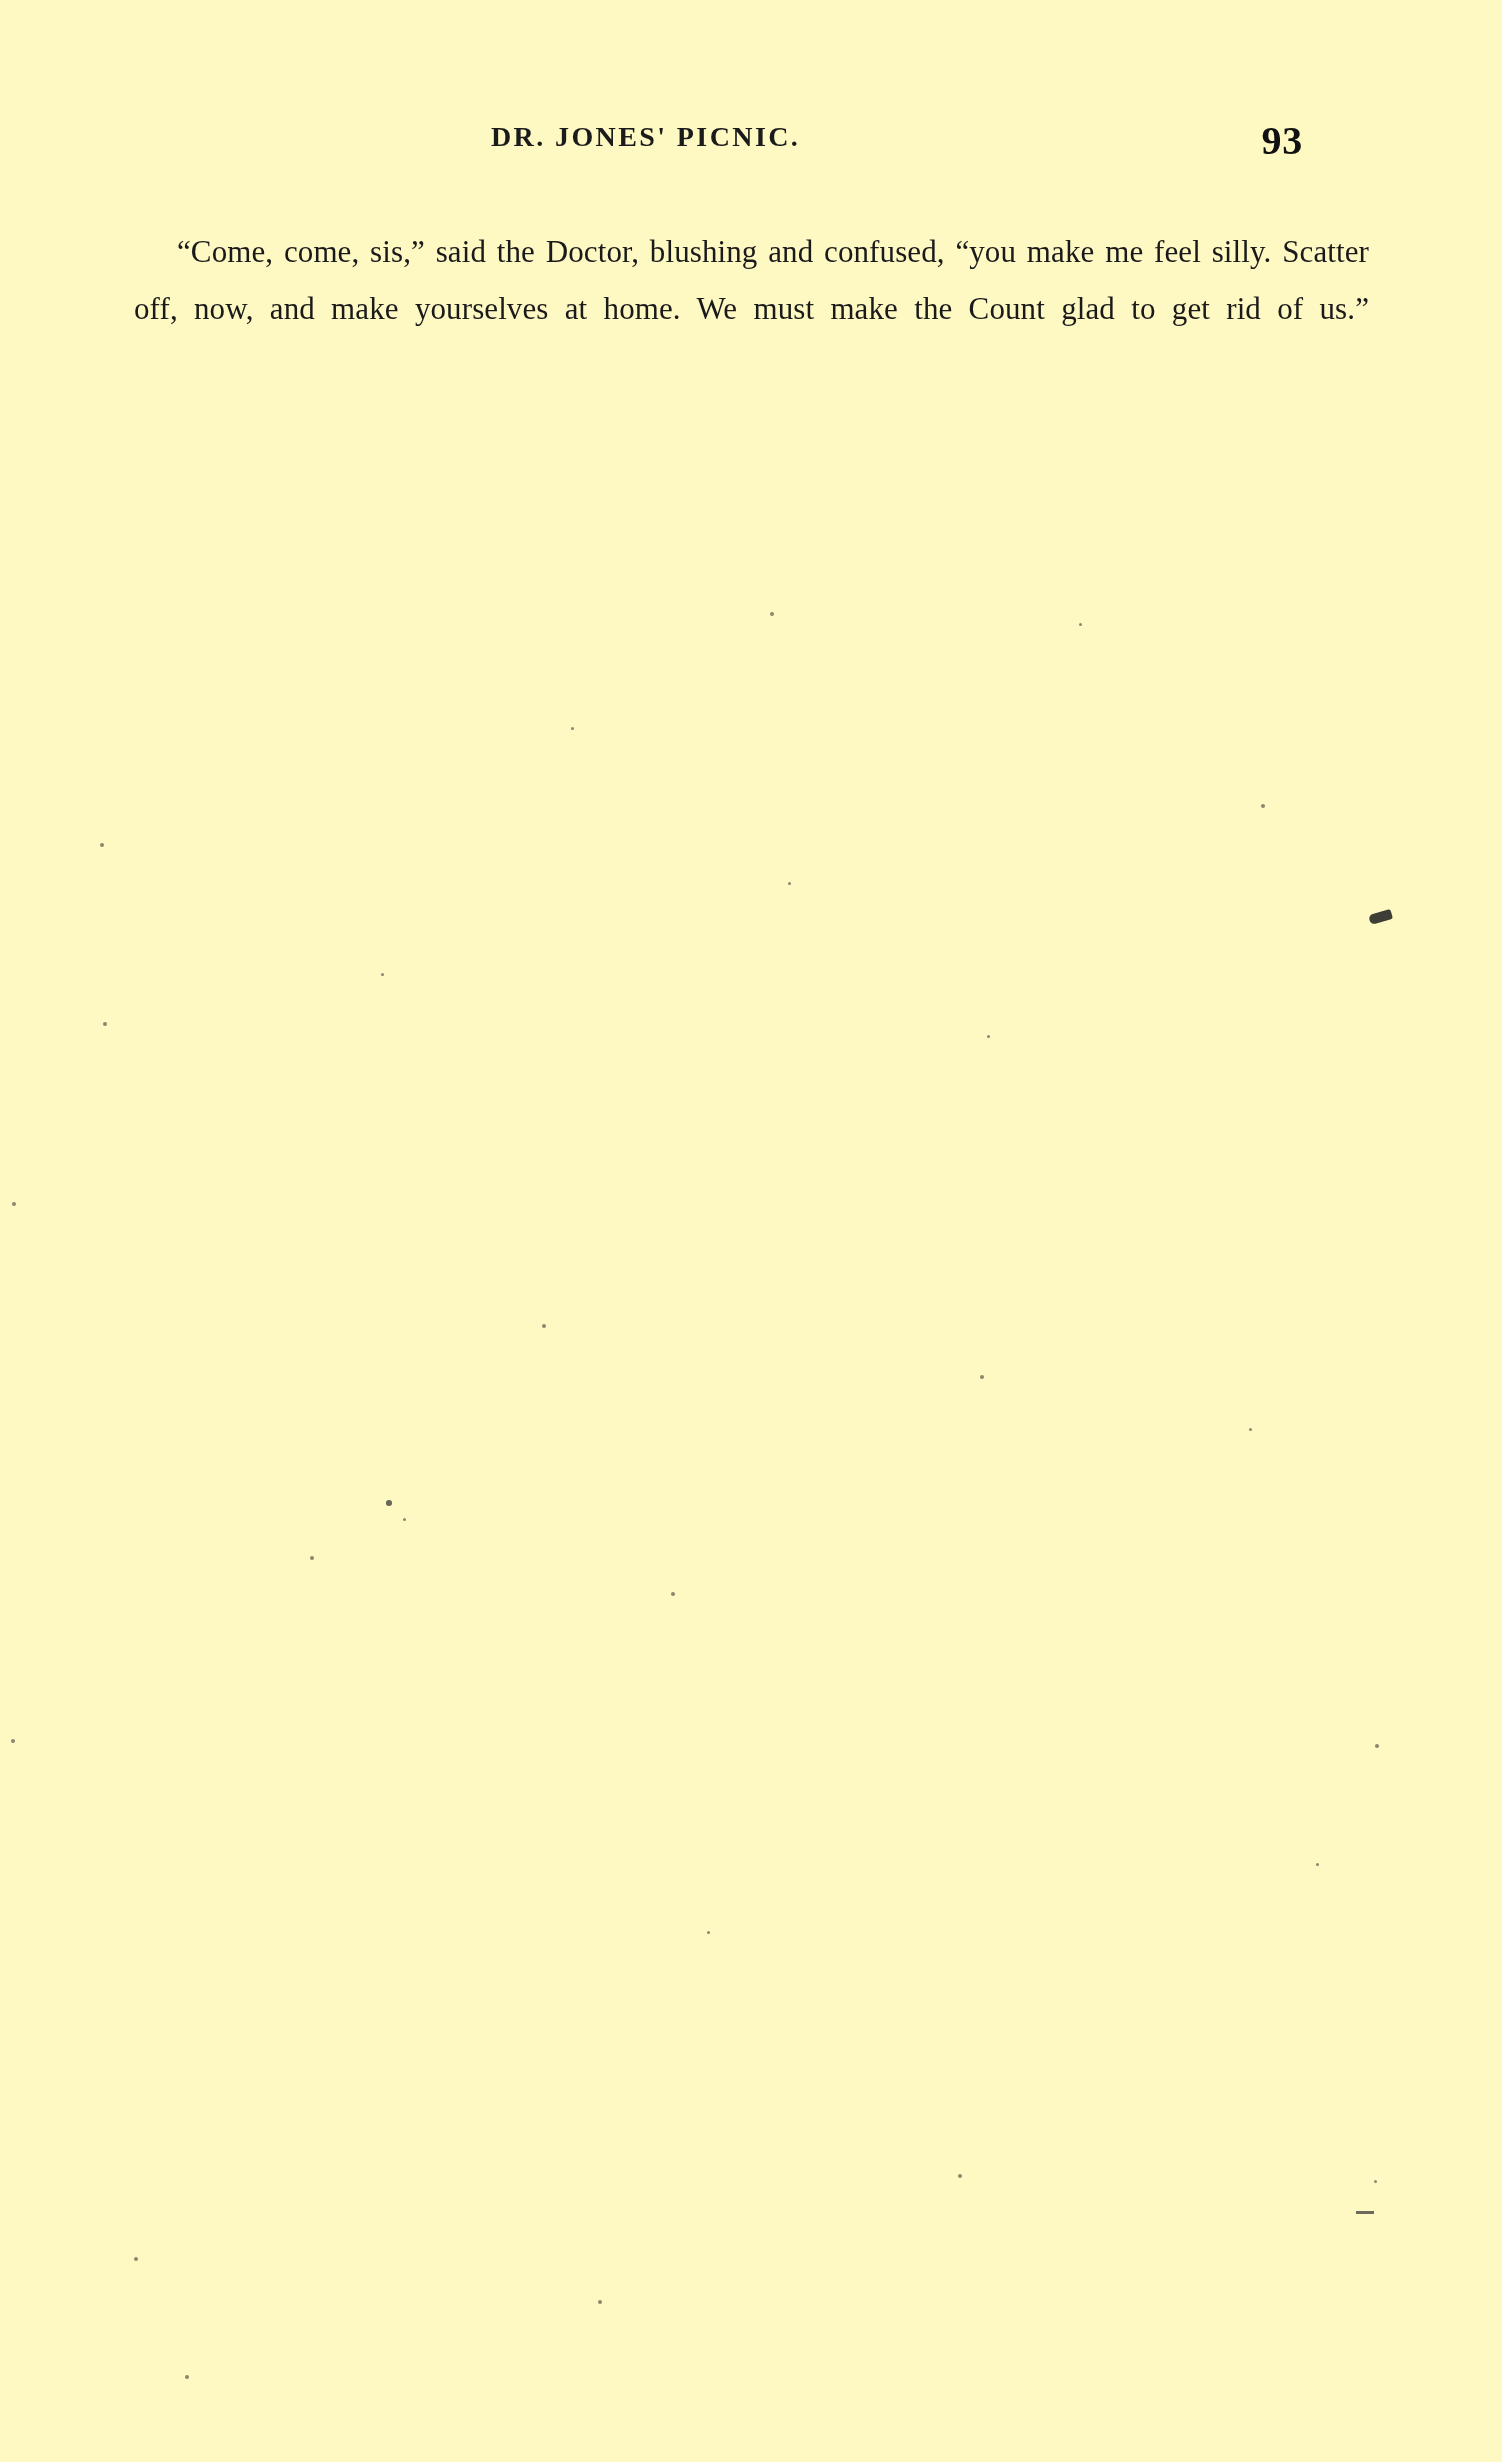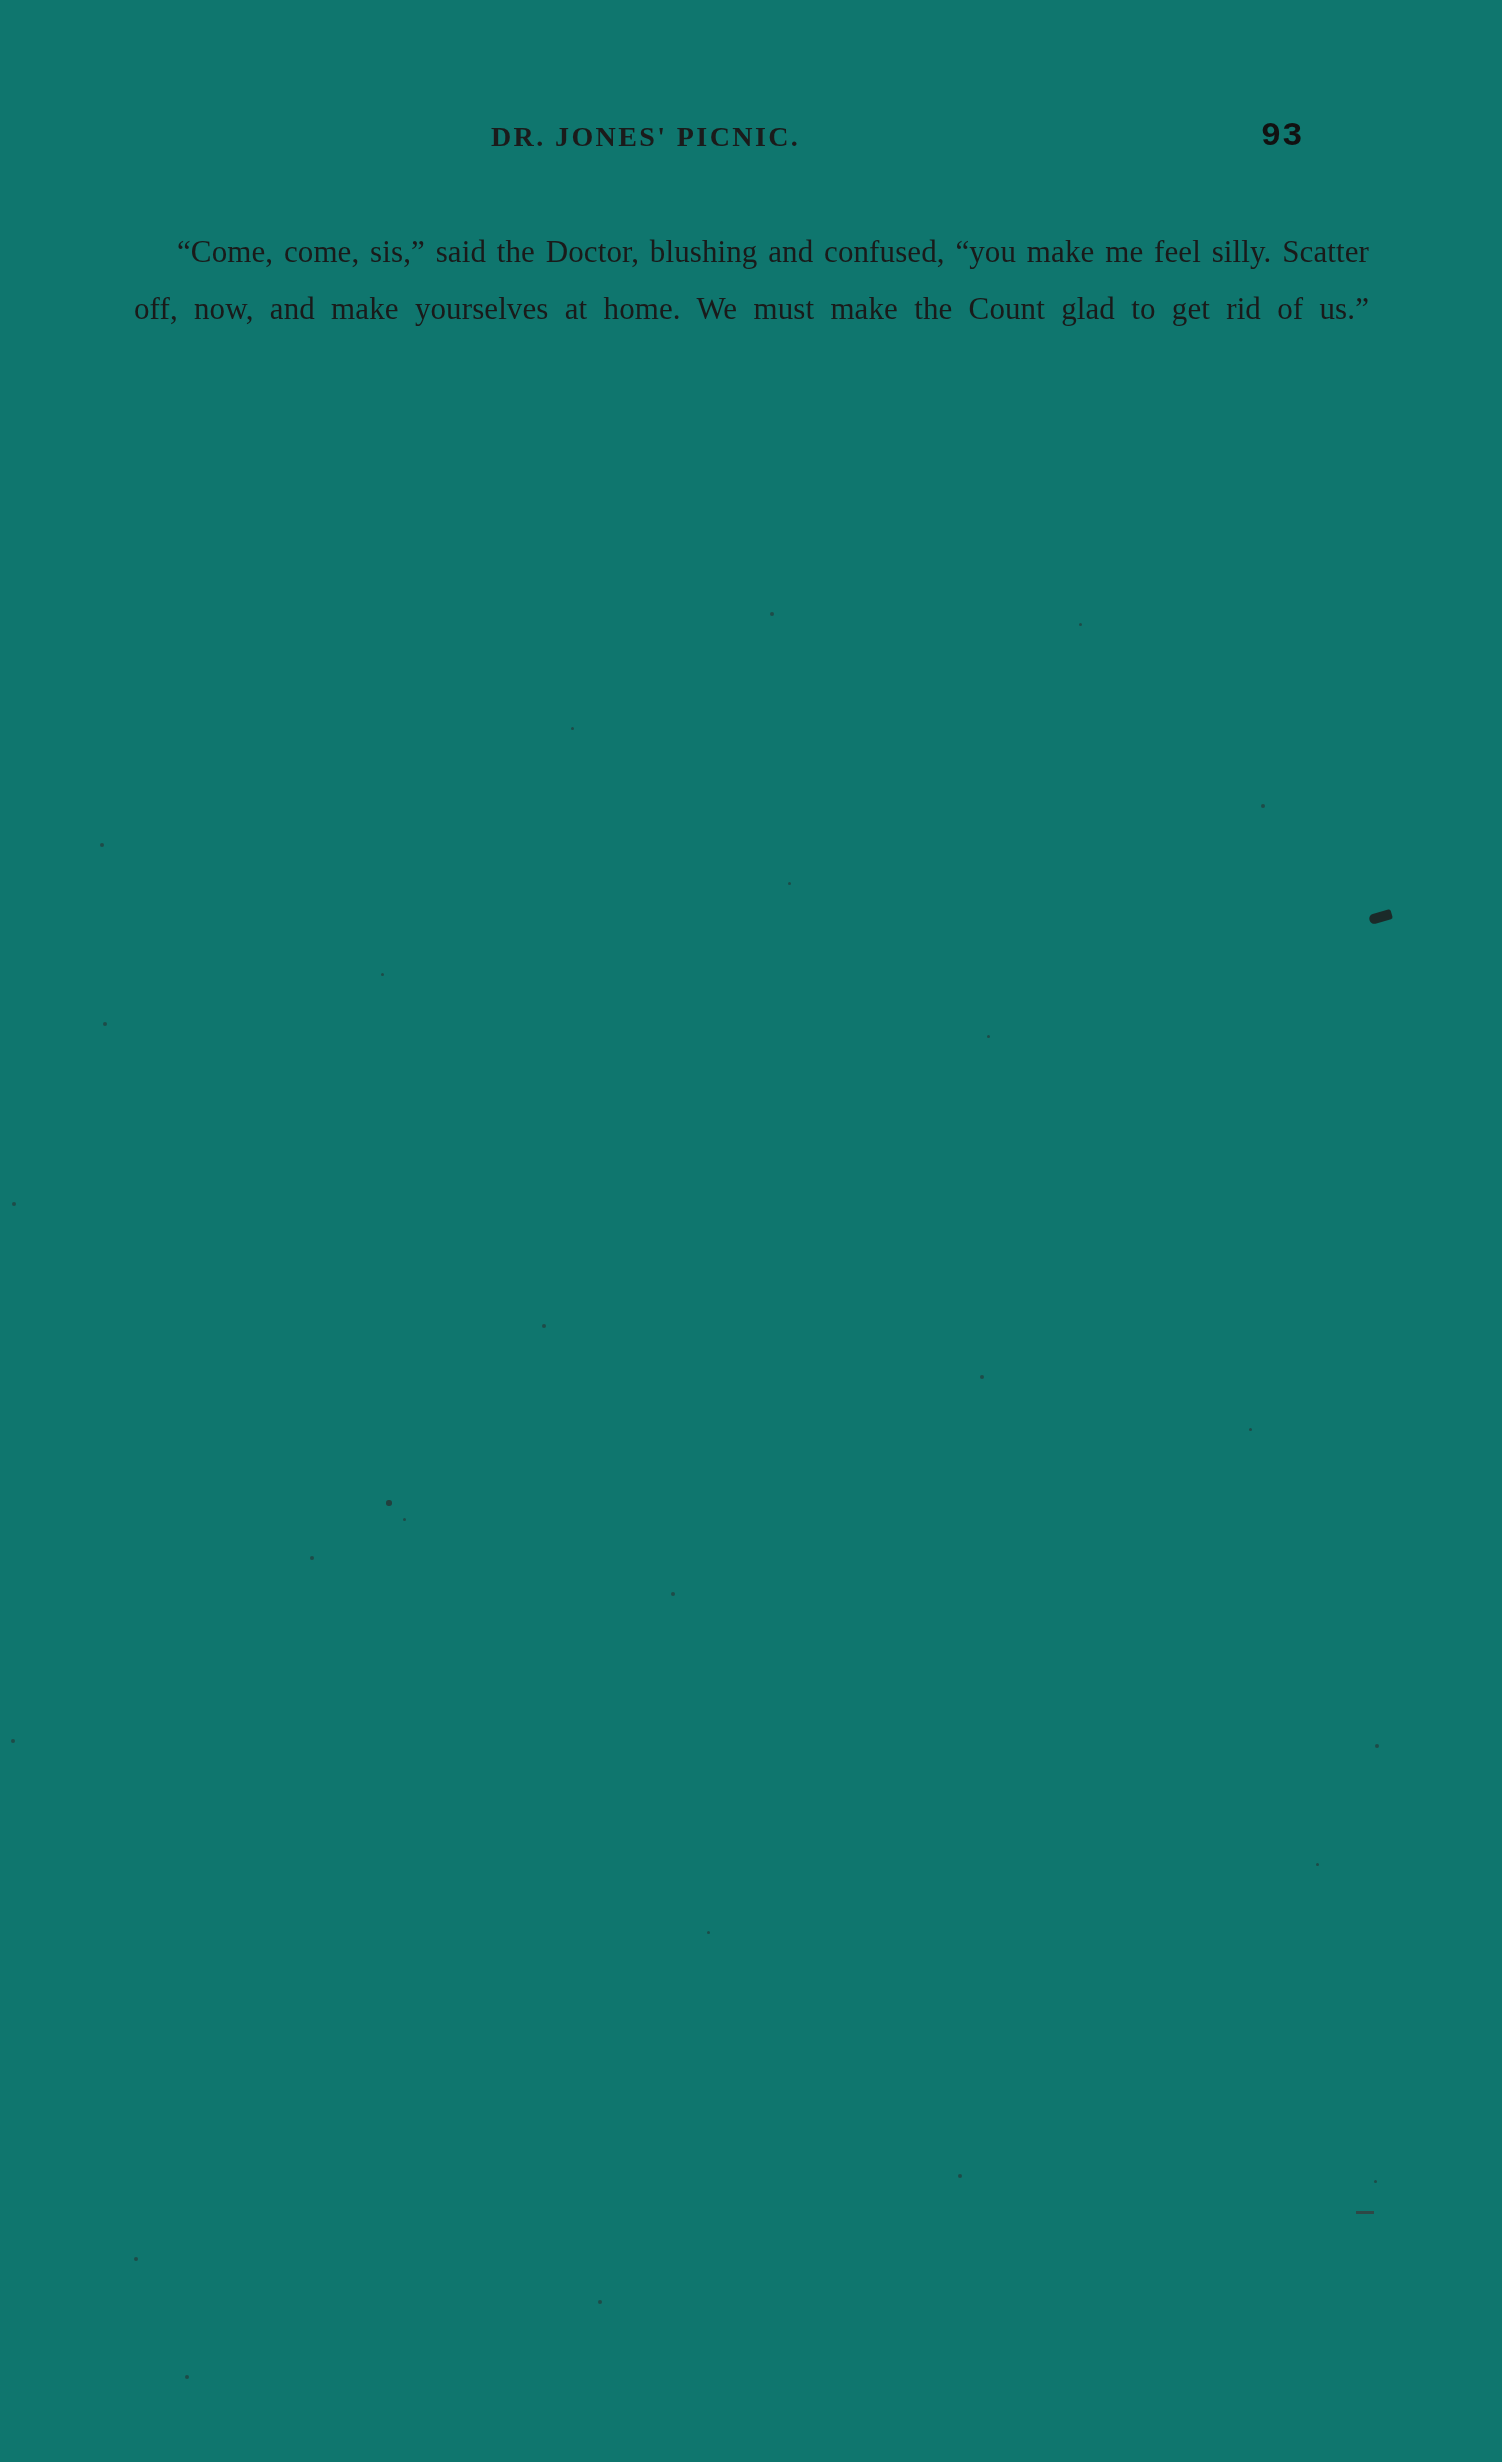--- a/index.html
+++ b/index.html
@@ -14,21 +14,21 @@
     font-family: "Liberation Serif", serif;
     color: #1a1a1a;
     overflow: hidden;
   }
 
   .page {
     position: absolute;
     top: 0; left: 0;
     width: 1503px;
     height: 2462px;
-    background: #0f766e;
+    background: #fef9c3;
   }
 
   
   .running-head {
     position: absolute;
     top: 121px;
     left: 134px;
     width: 1235px;
     height: 48px;
   }
@@ -40,22 +40,22 @@
     font-size: 28px;
     letter-spacing: 2.4px;
     font-weight: 700;
     color: #1b1b1b;
     white-space: nowrap;
   }
   .running-head .folio {
     position: absolute;
     right: 66px;
     top: -4.1px;
-    font-family: Liberation Mono, monospace;
-    font-size: 34px;
+    font-family: Liberation Serif, serif;
+    font-size: 40px;
     font-weight: 700;
     letter-spacing: 0.7px;
     color: #111111;
   }
 
   
   .body-text {
     position: absolute;
     top: 223px;
     left: 134px;

